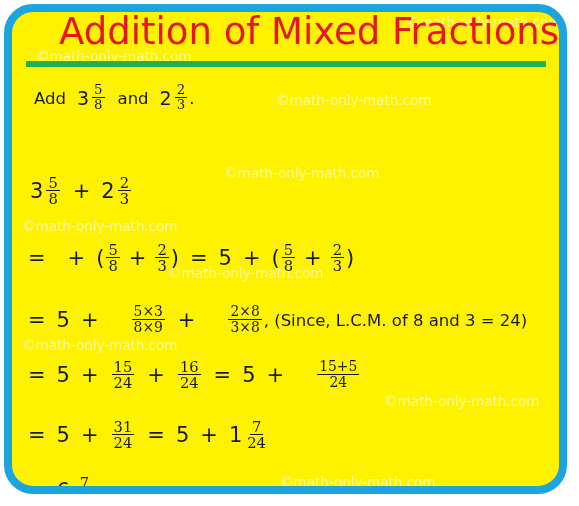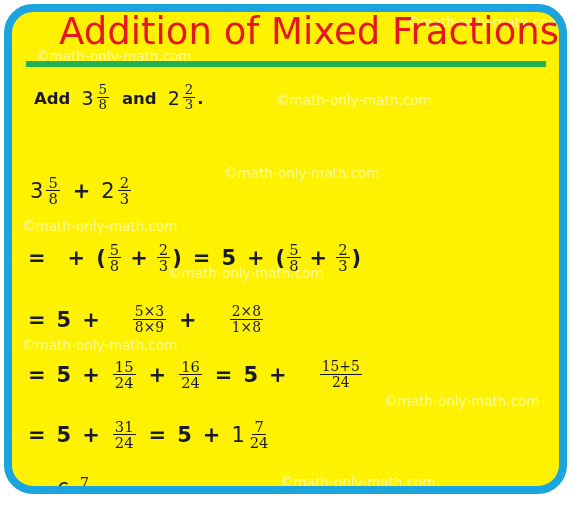--- a/index.html
+++ b/index.html
@@ -79,21 +79,21 @@
     font-family: "DejaVu Sans", sans-serif;
     font-size: 16.5px;
     white-space: nowrap;
     z-index: 4;
     display: flex;
     align-items: center;
   }
   .line.math {
     font-size: 21px;
   }
-  .tok { display: inline-block; font-weight: bold; }
+  .tok { display: inline-block; }
   .sp2 { display: inline-block; width: 7px; }
   .sp3 { display: inline-block; width: 11px; }
 
   
   .frac {
     display: inline-flex;
     flex-direction: column;
     align-items: center;
     vertical-align: middle;
     font-family: "DejaVu Serif", serif;
@@ -236,22 +236,23 @@
       <span class="sp3"></span>
       <span class="frac small">
         <span class="num">5×3</span>
         <span class="den">8×9</span>
       </span>
       <span class="sp3"></span>
       <span class="tok">+</span>
       <span class="sp3"></span>
       <span class="frac small">
         <span class="num">2×8</span>
-        <span class="den">1×8</span>
-      </span>
+        <span class="den">3×8</span>
+      </span>
+      <span class="tok" style="font-size:16.5px;">, (Since, L.C.M. of 8 and 3 = 24)</span>
     </div>
 
     <div class="line math" style="left:16px; top:345px; height:36px;">
       <span class="tok">=</span>
       <span class="sp3"></span>
       <span class="tok">5</span>
       <span class="sp3"></span>
       <span class="tok">+</span>
       <span class="sp3"></span>
       <span class="frac">

